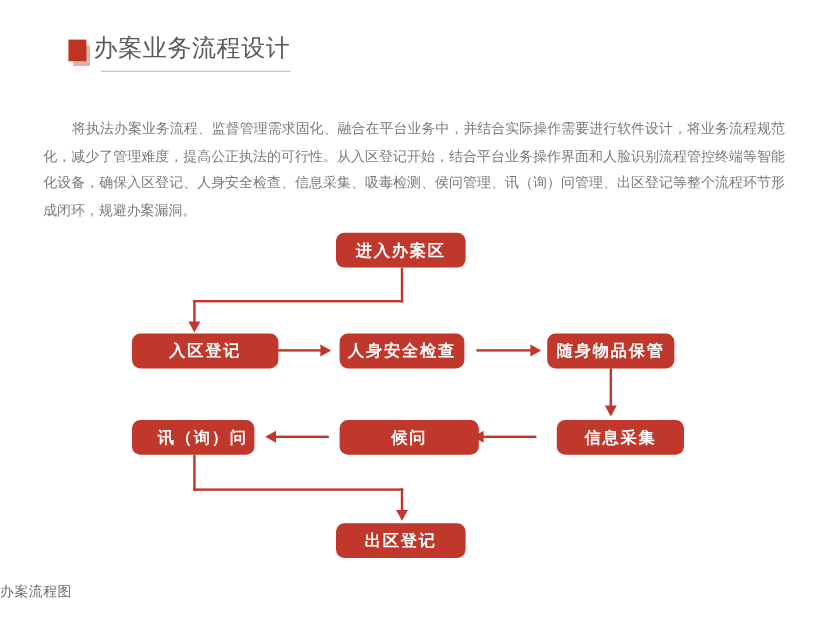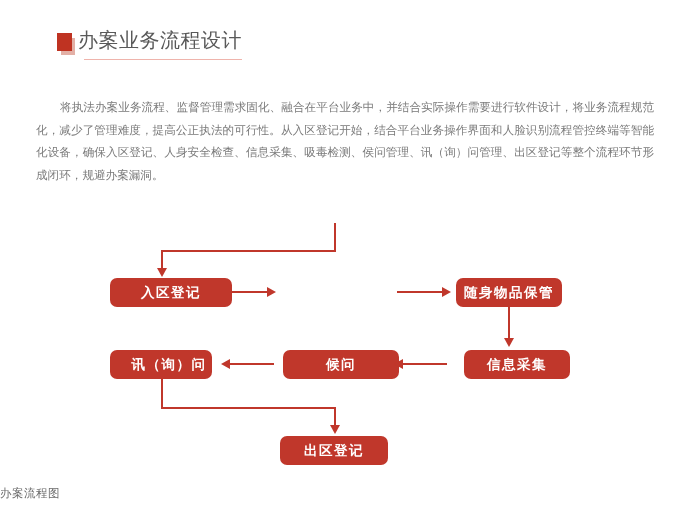--- a/index.html
+++ b/index.html
@@ -197,27 +197,29 @@
     <div class="sq-main"></div>
   </div>
   <div class="title-text">办案业务流程设计</div>
   <div class="title-underline"></div>
 </div>
 
 <div class="intro">将执法办案业务流程、监督管理需求固化、融合在平台业务中，并结合实际操作需要进行软件设计，将业务流程规范化，减少了管理难度，提高公正执法的可行性。从入区登记开始，结合平台业务操作界面和人脸识别流程管控终端等智能化设备，确保入区登记、人身安全检查、信息采集、吸毒检测、侯问管理、讯（询）问管理、出区登记等整个流程环节形成闭环，规避办案漏洞。</div>
 
 <div class="flow">
 
+  <div class="node n-enter">进入办案区</div>
 
   <div class="ln ln-v c1-v1"></div>
   <div class="ln ln-h c1-h"></div>
   <div class="ln ln-v c1-v2"></div>
   <div class="arrow arrow-d c1-ar"></div>
 
   <div class="node n-reg">入区登记</div>
+  <div class="node n-safety">人身安全检查</div>
   <div class="node n-belong">随身物品保管</div>
 
   <div class="ln ln-h c2-h"></div>
   <div class="arrow arrow-r c2-ar"></div>
 
   <div class="ln ln-h c3-h"></div>
   <div class="arrow arrow-r c3-ar"></div>
 
   <div class="ln ln-v c4-v"></div>
   <div class="arrow arrow-d c4-ar"></div>

